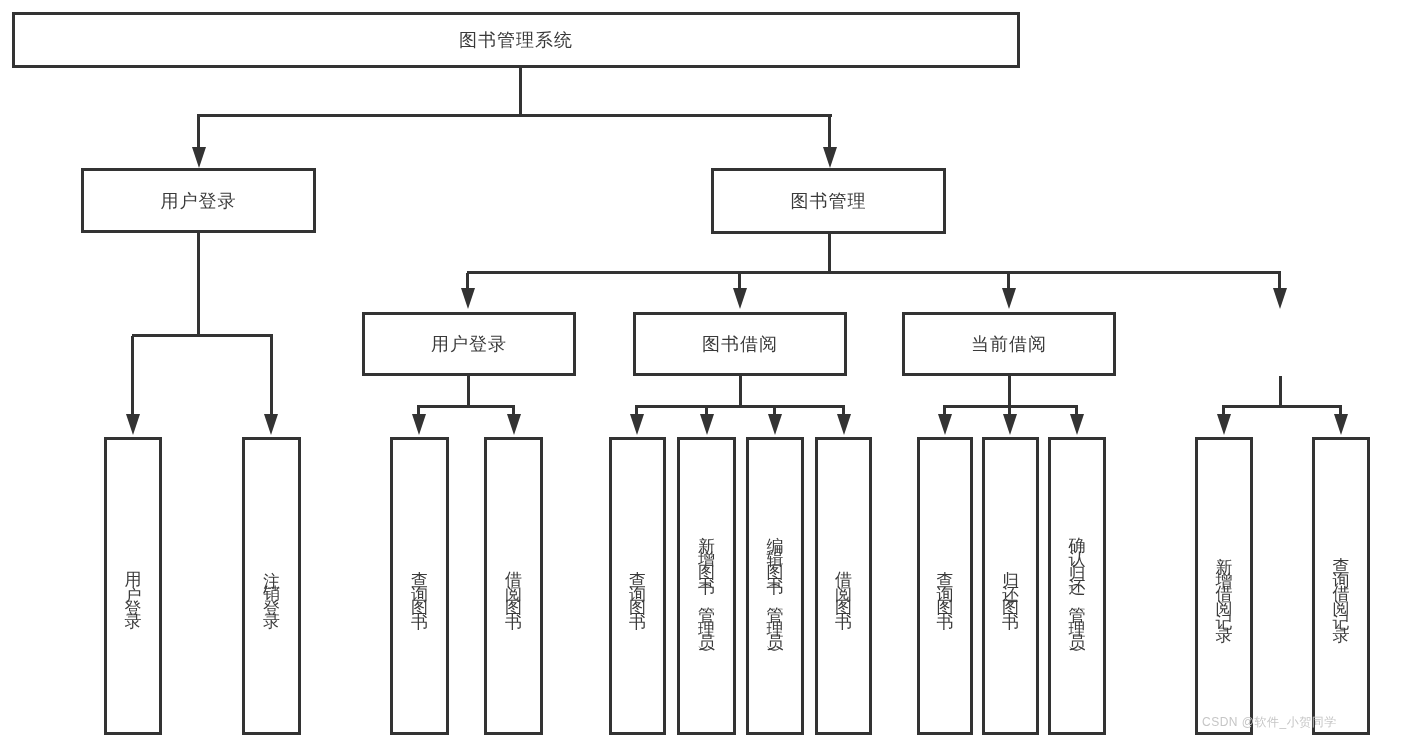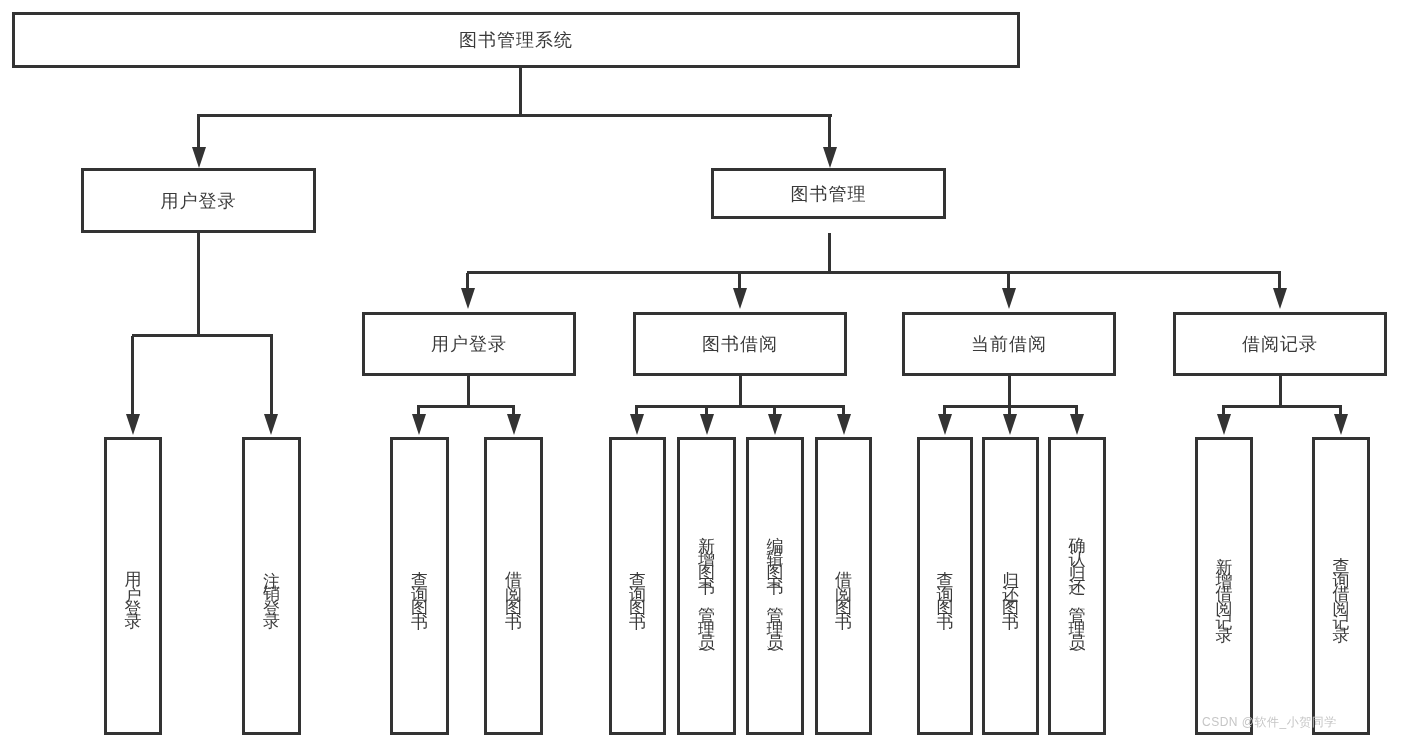--- a/index.html
+++ b/index.html
@@ -49,21 +49,21 @@
   <div class="vline" style="left:519px;top:68px;height:48px"></div>
   <div class="hline" style="left:198px;top:114px;width:634px"></div>
   <div class="vline" style="left:197px;top:114px;height:34px"></div>
   <div class="arrow" style="left:192px;top:147px"></div>
   <div class="vline" style="left:828px;top:114px;height:34px"></div>
   <div class="arrow" style="left:823px;top:147px"></div>
 
   <div class="hbox" style="left:81px;top:168px;width:235px;height:65px">
     <span>用户登录</span>
   </div>
-  <div class="hbox" style="left:711px;top:168px;width:235px;height:51px">
+  <div class="hbox" style="left:711px;top:168px;width:235px;height:66px">
     <span>图书管理</span>
   </div>
 
   <div class="vline" style="left:197px;top:233px;height:104px"></div>
   <div class="hline" style="left:132px;top:334px;width:141px"></div>
   <div class="vline" style="left:131px;top:336px;height:80px"></div>
   <div class="arrow" style="left:126px;top:414px"></div>
   <div class="vline" style="left:270px;top:336px;height:80px"></div>
   <div class="arrow" style="left:264px;top:414px"></div>
 
@@ -79,23 +79,20 @@
   <div class="arrow" style="left:1273px;top:288px"></div>
 
   <div class="hbox" style="left:362px;top:312px;width:214px;height:64px">
     <span>用户登录</span>
   </div>
   <div class="hbox" style="left:902px;top:312px;width:214px;height:64px">
     <span>当前借阅</span>
   </div>
   <div class="hbox" style="left:633px;top:312px;width:214px;height:64px">
     <span>图书借阅</span>
-  </div>
-  <div class="hbox" style="left:1173px;top:312px;width:214px;height:64px">
-    <span>借阅记录</span>
   </div>
 
   <div class="vline" style="left:467px;top:376px;height:31px"></div>
   <div class="hline" style="left:418px;top:405px;width:97px"></div>
   <div class="vline" style="left:417px;top:405px;height:12px"></div>
   <div class="arrow" style="left:412px;top:414px"></div>
   <div class="vline" style="left:512px;top:405px;height:12px"></div>
   <div class="arrow" style="left:507px;top:414px"></div>
 
   <div class="vline" style="left:739px;top:376px;height:31px"></div>

